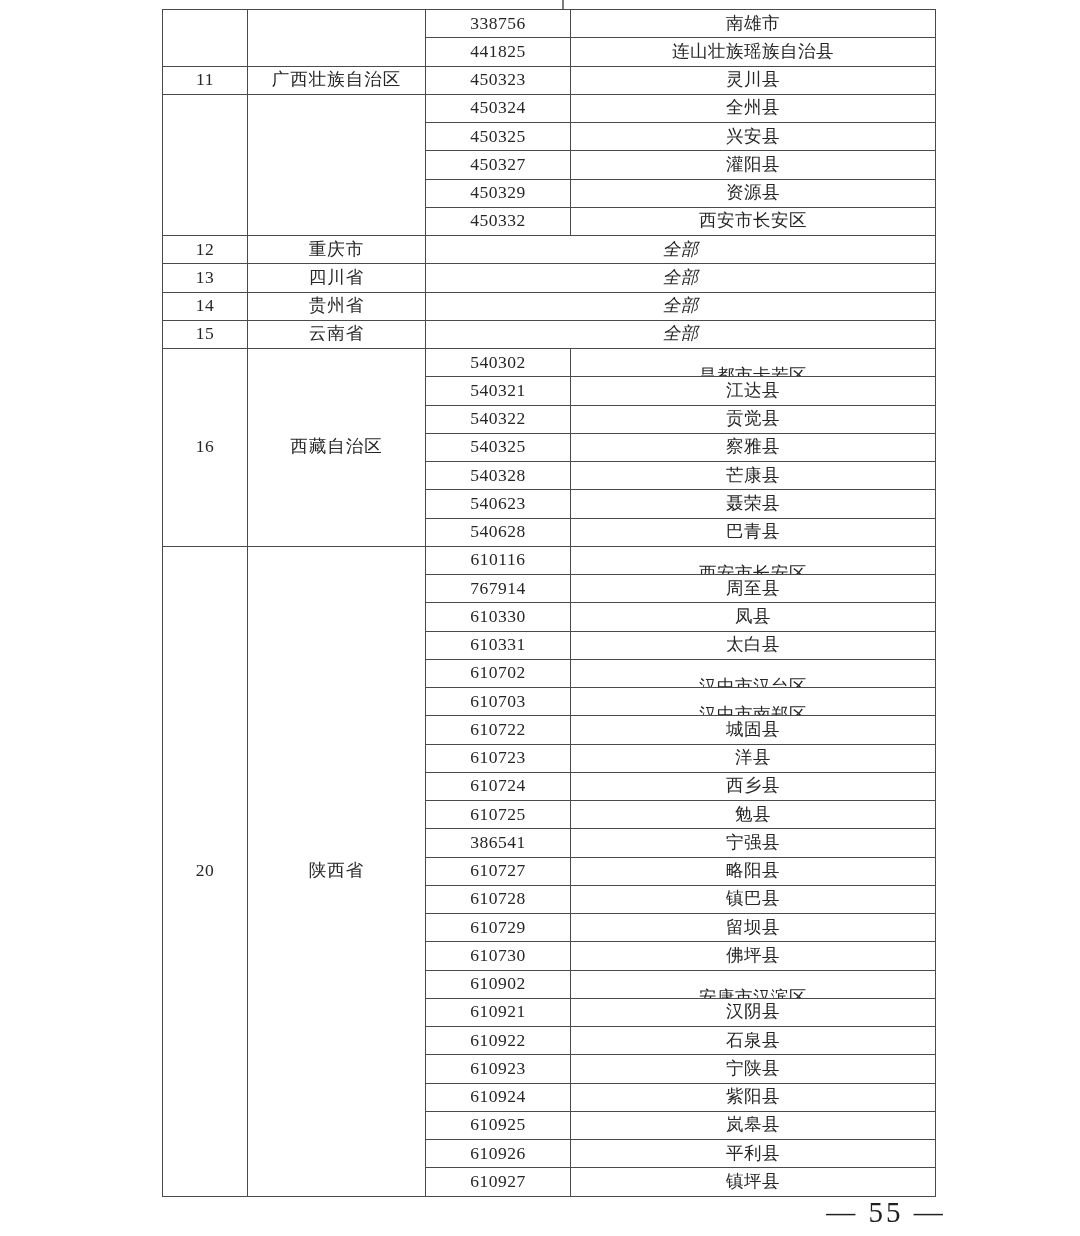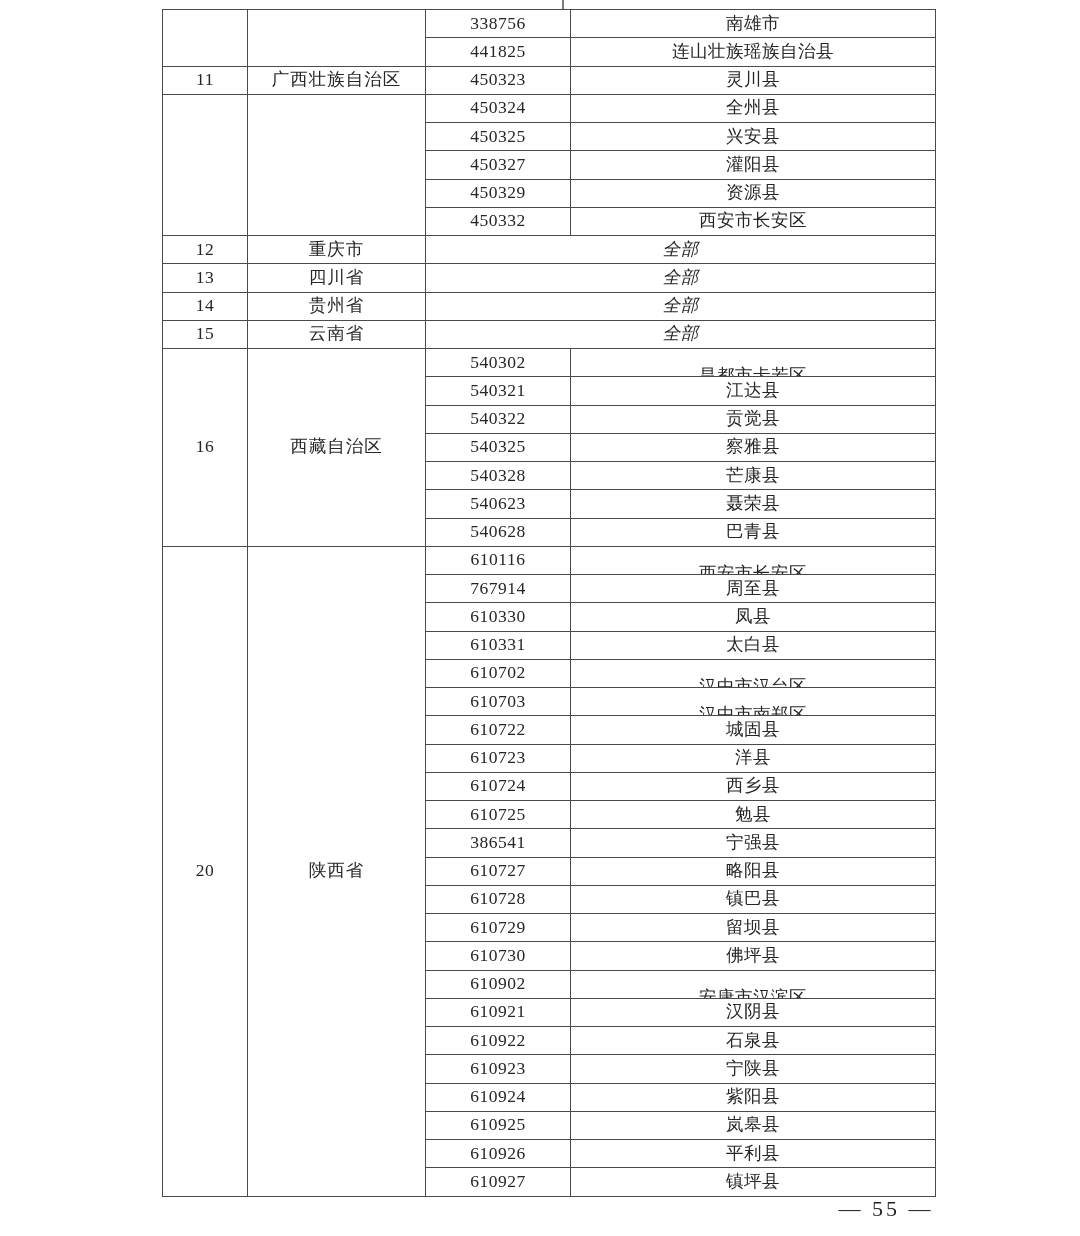--- a/index.html
+++ b/index.html
@@ -60,21 +60,21 @@
     bottom: -11px;
     text-align: center;
     letter-spacing: 0.5px;
   }
   .page-num {
     position: absolute;
     left: 811px;
     top: 1196px;
     width: 150px;
     text-align: center;
-    font-size: 22px;
+    font-size: 29px;
     letter-spacing: 3px;
     color: #1f1f1f;
     white-space: nowrap;
   }
 </style>
 </head>
 <body>
 
 <div class="artifact-line"></div>
 

